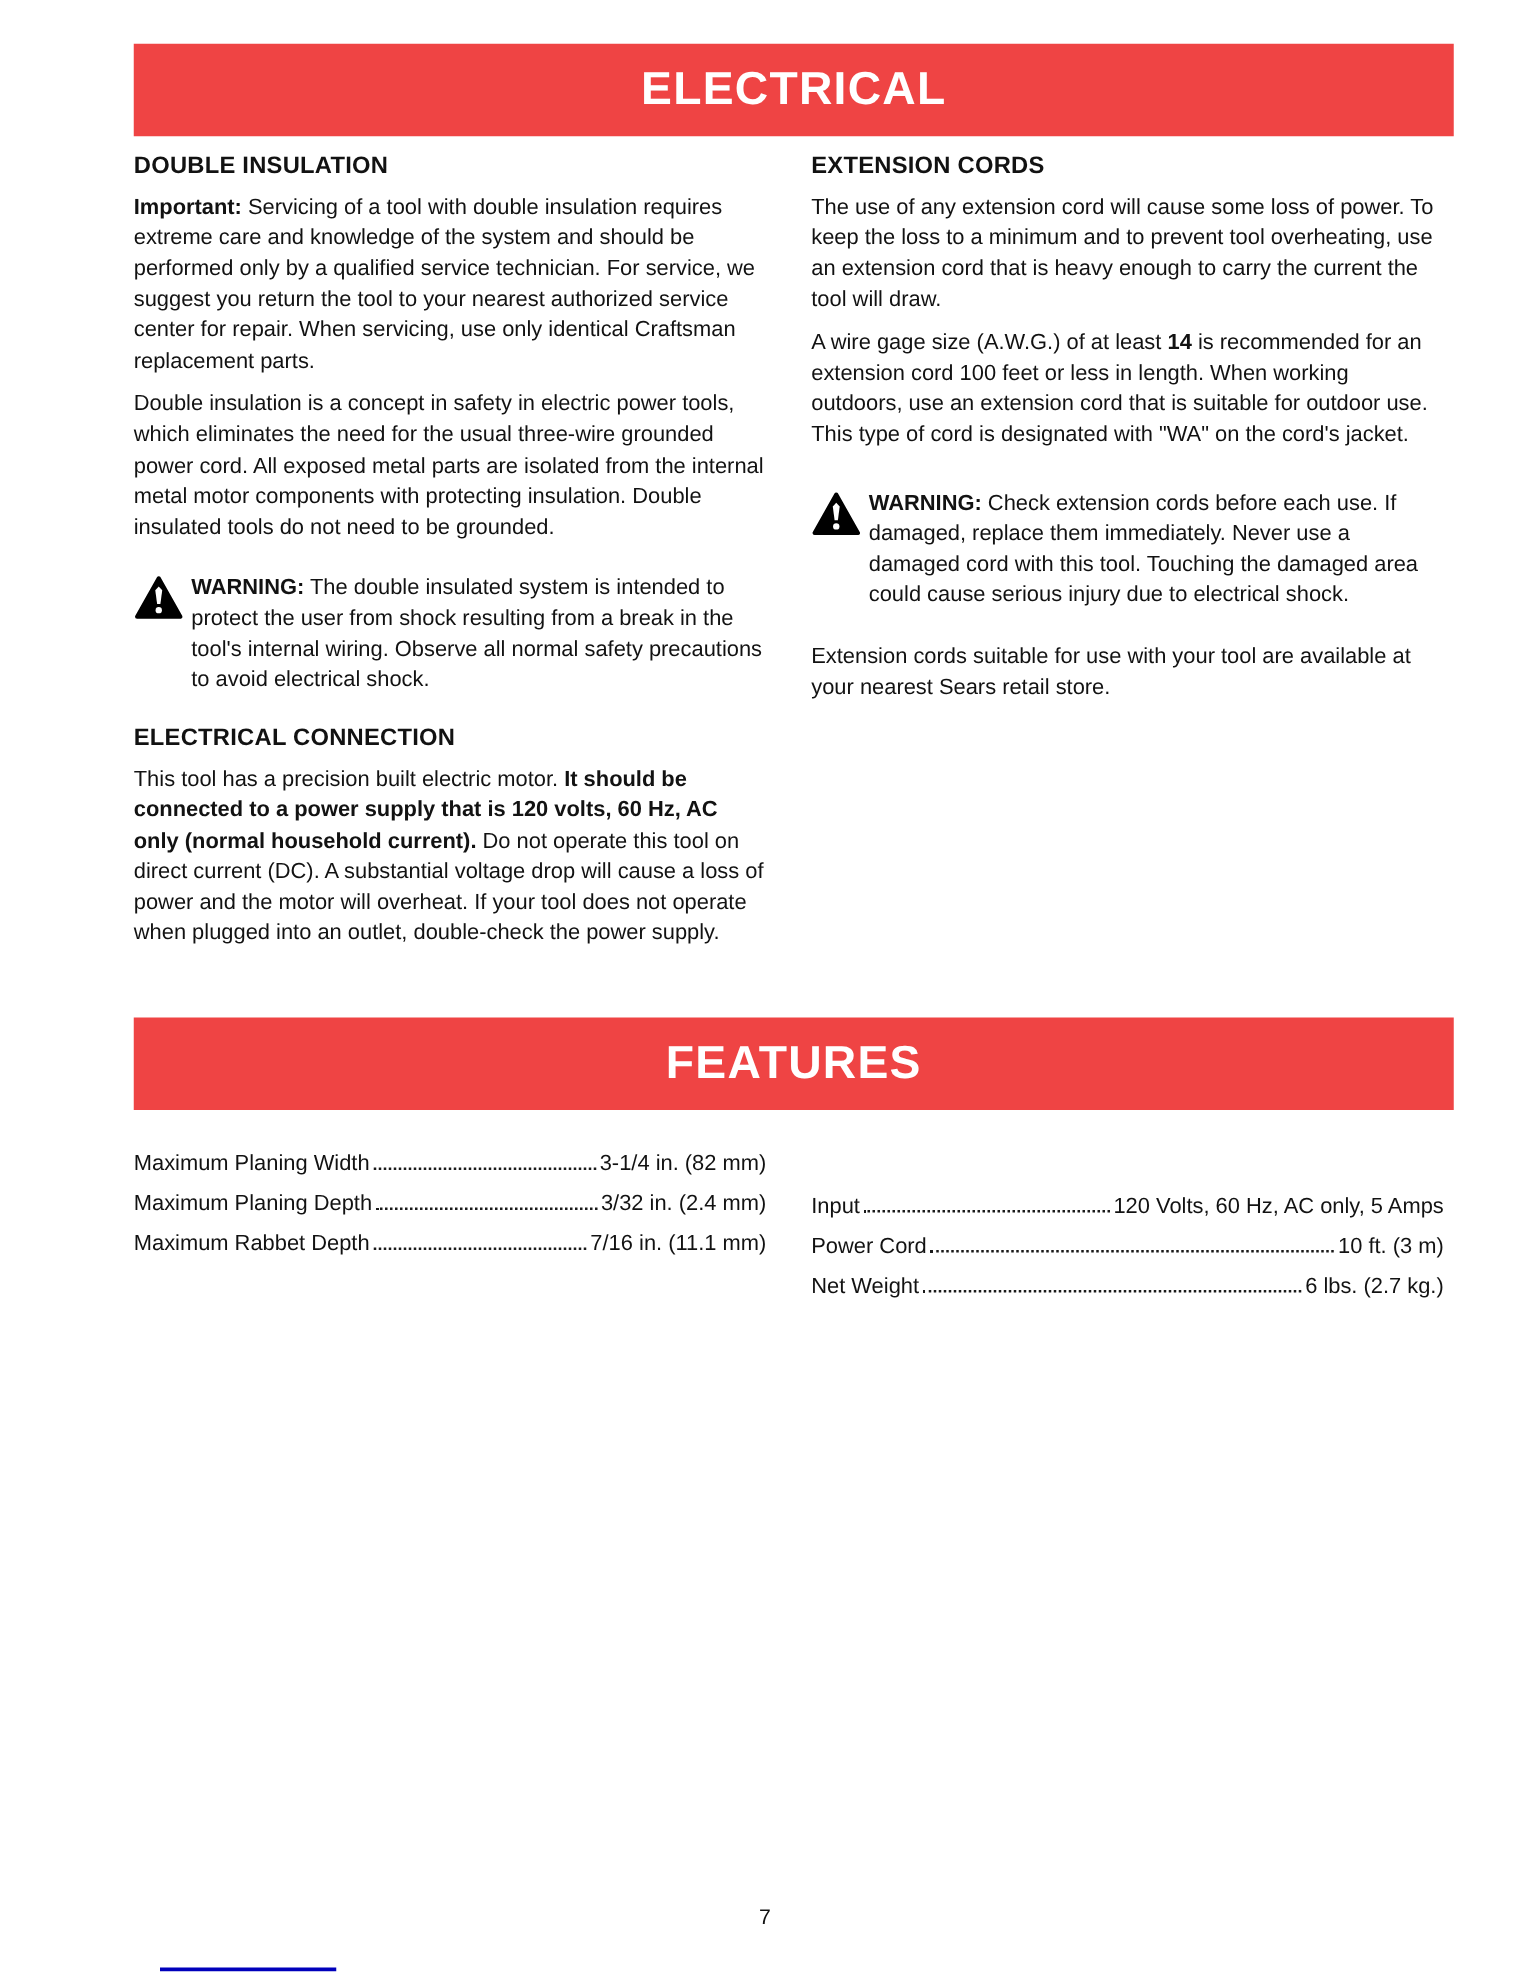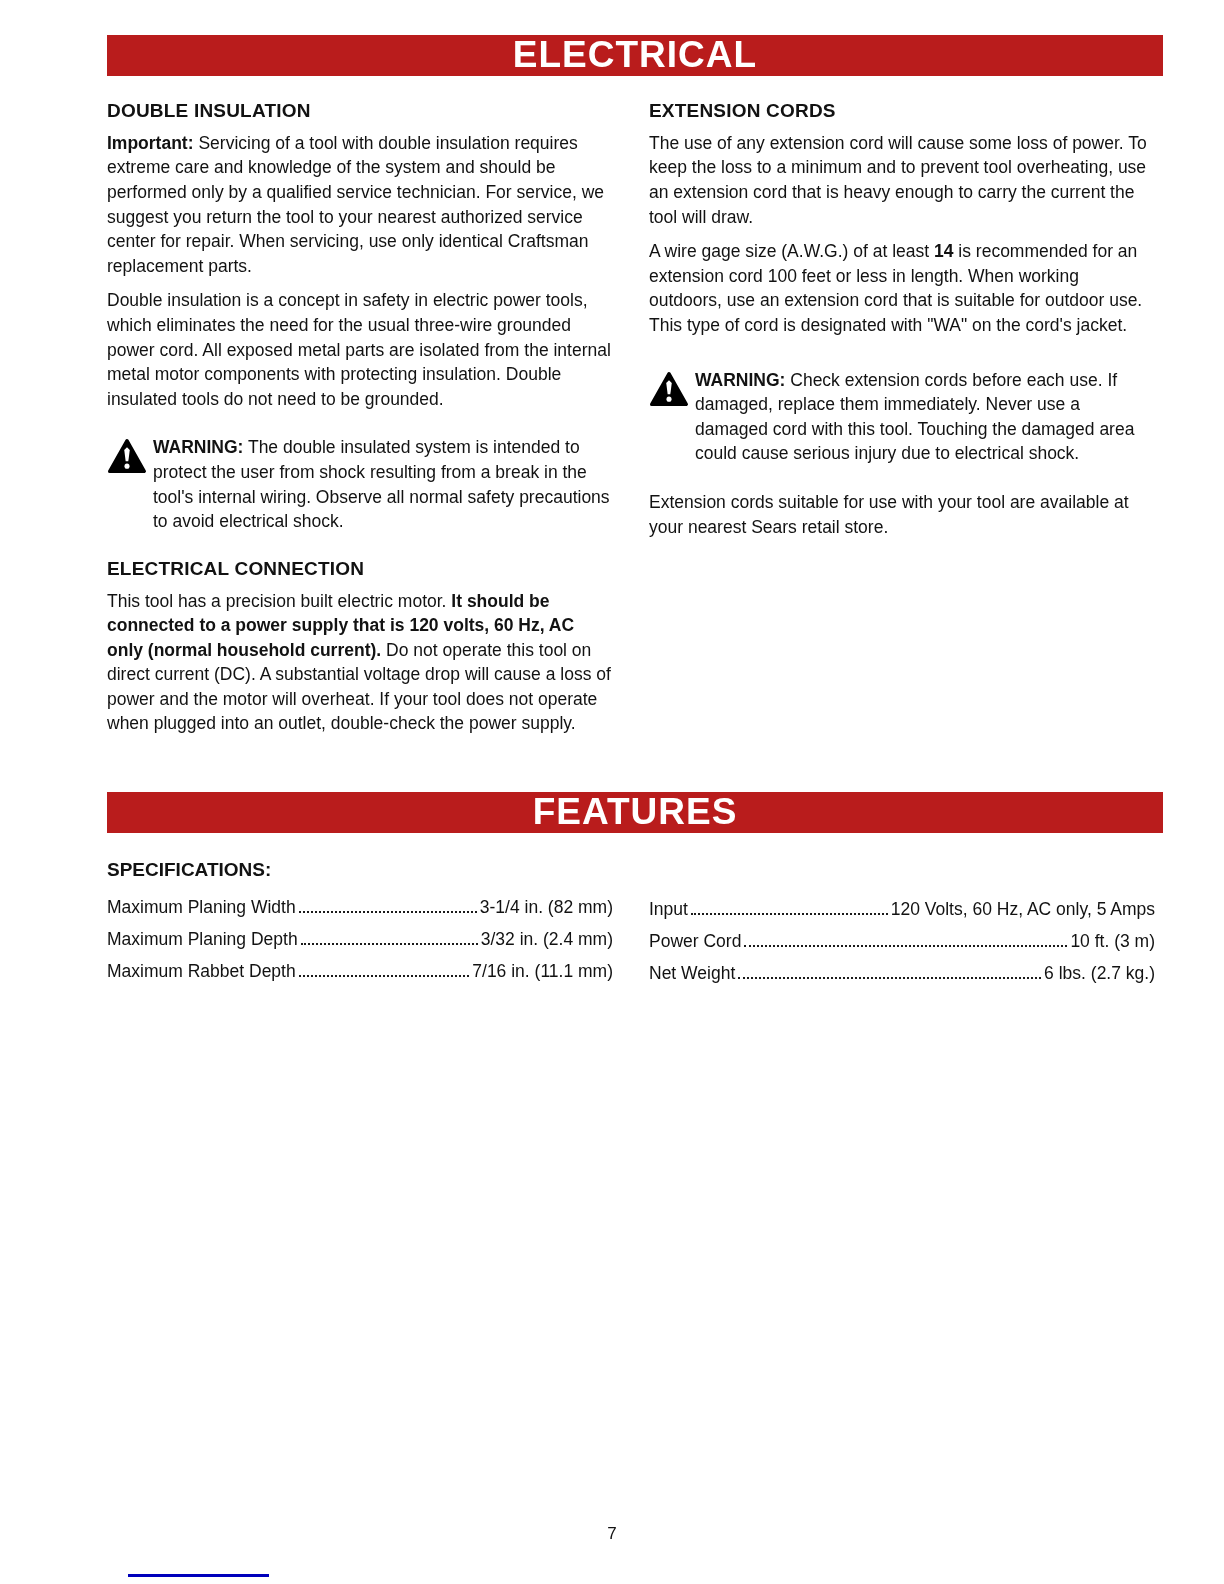--- a/index.html
+++ b/index.html
@@ -8,34 +8,34 @@
     width: 1224px; height: 1584px;
     background: #ffffff;
     color: #121212;
     font-family: "Liberation Sans", sans-serif;
     position: relative;
     overflow: hidden;
   }
   .page { position: absolute; left: 107px; top: 35px; width: 1056px; }
 
   .banner {
-    background: #b91c1c;
-    height: 41px;
+    background: #ef4444;
+    height: 74px;
     display: flex; align-items: center; justify-content: center;
   }
   .banner .banner-title {
     color: #ffffff;
     font-size: 37px;
     font-weight: bold;
     letter-spacing: 1px;
     line-height: 1;
     padding-bottom: 3px;
   }
 
-  .columns { display: flex; margin-top: 24px; }
+  .columns { display: flex; margin-top: 13px; }
   .col-left  { width: 506px; margin-right: 36px; flex: none; }
   .col-right { width: 506px; flex: none; }
 
   h3 {
     font-size: 19px; font-weight: bold;
     margin: 0 0 8px 0; line-height: 1.2;
     letter-spacing: 0.2px;
   }
   p {
     font-size: 17.5px; line-height: 24.6px;
@@ -149,21 +149,20 @@
       <p>Extension cords suitable for use with your tool are available at your nearest Sears retail store.</p>
     </div>
   </div>
 
   <div class="banner features-banner">
     <span class="banner-title">FEATURES</span>
   </div>
 
   <div class="specs">
     <div class="col-left">
-      <div class="spec-heading">SPECIFICATIONS:</div>
 
       <div class="spec-row">
         <span class="label">Maximum Planing Width</span>
         <span class="dots"></span>
         <span class="value">3-1/4 in. (82 mm)</span>
       </div>
       <div class="spec-row">
         <span class="label">Maximum Planing Depth</span>
         <span class="dots"></span>
         <span class="value">3/32 in. (2.4 mm)</span>

